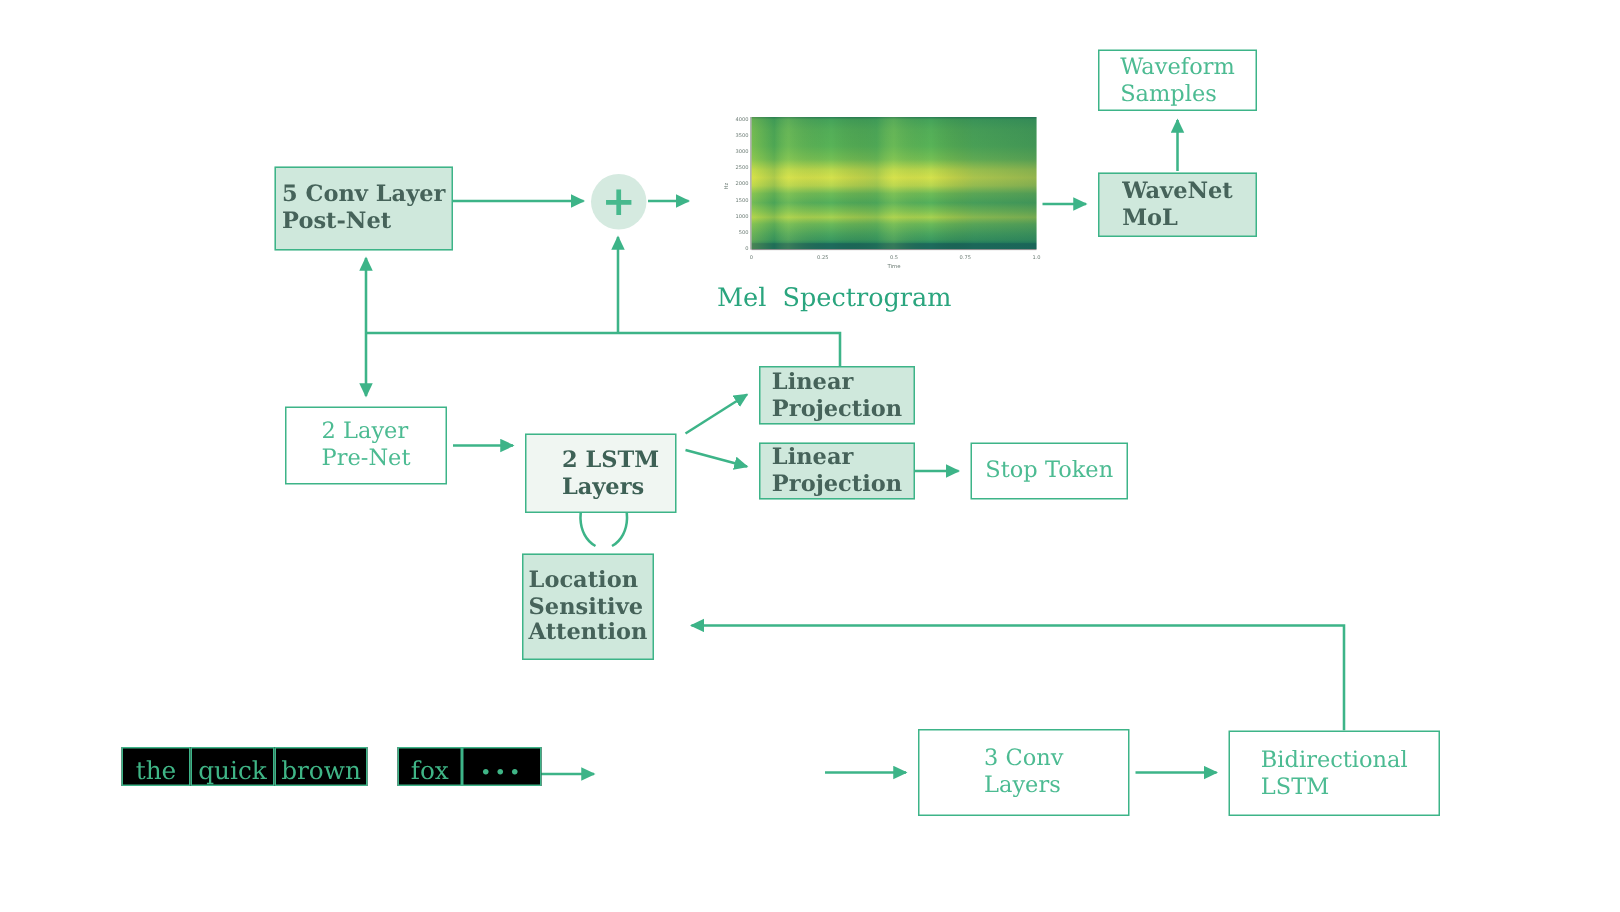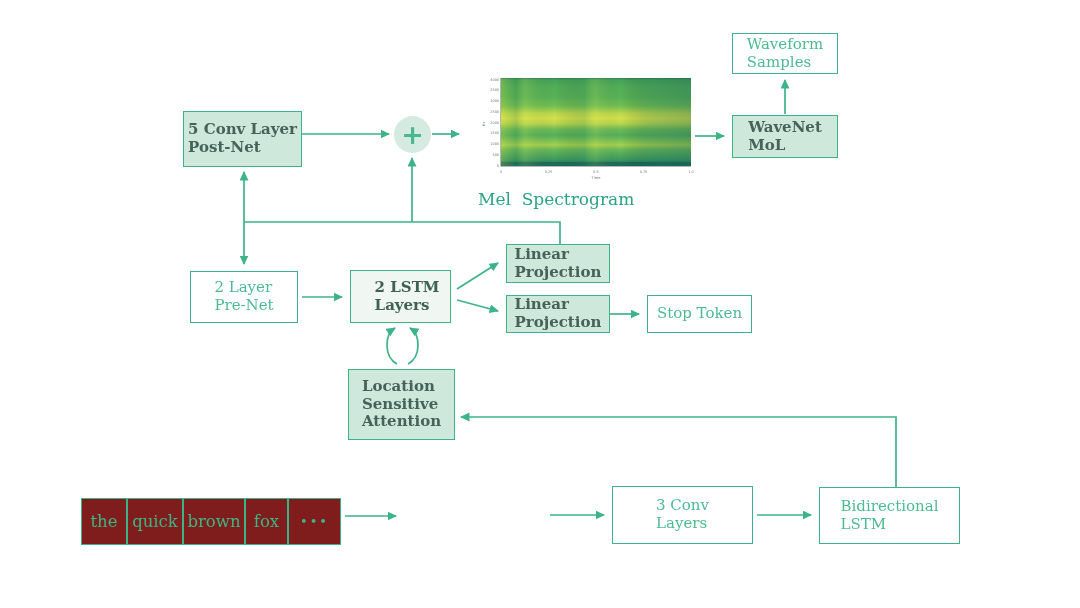--- a/index.html
+++ b/index.html
@@ -8,22 +8,22 @@
   .box{position:absolute;z-index:2;display:flex;align-items:center;justify-content:center;text-align:left;
        border:1.6px solid #3db488;box-sizing:border-box;line-height:1.18;white-space:pre-line;}
   .fill{background:#cfe8dc;color:#46635a;font-weight:bold;font-size:15px;}
   .fill-light{background:#f0f6f2;color:#3e6156;font-weight:bold;font-size:15px;}
   .outline{background:#ffffff;color:#4cbb92;font-weight:normal;font-size:15px;}
   .plus-node{position:absolute;z-index:2;width:37px;height:37px;border-radius:50%;background:#d5eae0;
        display:flex;align-items:center;justify-content:center;color:#47b98d;
        font-family:"DejaVu Sans","Liberation Sans",sans-serif;font-size:27px;font-weight:bold;line-height:1;}
   .token-strip{position:absolute;z-index:2;display:flex;}
   .token-cell{border:1.6px solid #3db488;border-left-width:0.8px;border-right-width:0.8px;box-sizing:border-box;
-       height:47px;display:flex;align-items:center;justify-content:center;
-       color:#3fb586;font-size:16.5px;background:#7f1d1d;}
+       height:26px;display:flex;align-items:flex-end;justify-content:center;
+       color:#3fb586;font-size:16.5px;background:#000000;}
   .token-cell:first-child{border-left-width:1.6px;}
   .token-cell:last-child{border-right-width:1.6px;}
   #spec-wrap{position:absolute;left:478px;top:75px;z-index:2;}
   #spec-caption{position:absolute;left:478px;top:189px;width:220px;text-align:left;z-index:2;
        color:#2aa57e;font-size:17px;white-space:pre;}
 </style>
 </head>
 <body>
 
 <div id="canvas">
@@ -73,40 +73,40 @@
   <div class="box outline" style="left:732px;top:33px;width:106px;height:41px;">
     <span>Waveform
 Samples</span>
   </div>
 
   <div class="box outline" style="left:190px;top:271px;width:108px;height:52px;">
     <span>2 Layer
 Pre-Net</span>
   </div>
 
-  <div class="box fill-light" style="left:350px;top:270px;width:101px;height:53px;padding-left:13px;">
+  <div class="box fill-light" style="left:350px;top:289px;width:101px;height:53px;padding-left:13px;">
     <span>2 LSTM
 Layers</span>
   </div>
 
   <div class="box fill" style="left:506px;top:244px;width:104px;height:39px;">
     <span>Linear
 Projection</span>
   </div>
 
   <div class="box fill" style="left:506px;top:295px;width:104px;height:38px;">
     <span>Linear
 Projection</span>
   </div>
 
   <div class="box outline" style="left:647px;top:295px;width:105px;height:38px;">
     <span>Stop Token</span>
   </div>
 
-  <div class="box fill" style="left:348px;top:369px;width:107px;height:71px;">
+  <div class="box fill" style="left:348px;top:369px;width:88px;height:71px;">
     <span>Location
 Sensitive
 Attention</span>
   </div>
 
 
   <div class="box outline" style="left:612px;top:486px;width:141px;height:58px;">
     <span>3 Conv
 Layers</span>
   </div>
@@ -119,21 +119,21 @@
   <div class="token-strip" style="left:81px;top:498px;">
     <div class="token-cell" style="width:46px;">
       <span>the</span>
       </div>
     <div class="token-cell" style="width:56px;">
       <span>quick</span>
       </div>
     <div class="token-cell" style="width:62px;">
       <span>brown</span>
       </div>
-    <div class="token-cell" style="width:43px;">
+    <div class="token-cell" style="width:43px;margin-left:20px;">
       <span>fox</span>
       </div>
     <div class="token-cell" style="width:53px;letter-spacing:2px;font-size:13px;">
       <span>•••</span>
       </div>
   </div>
 
   <div id="spec-wrap">
     <svg id="spec-svg" width="220" height="110" viewBox="0 0 220 110">
       <defs>

